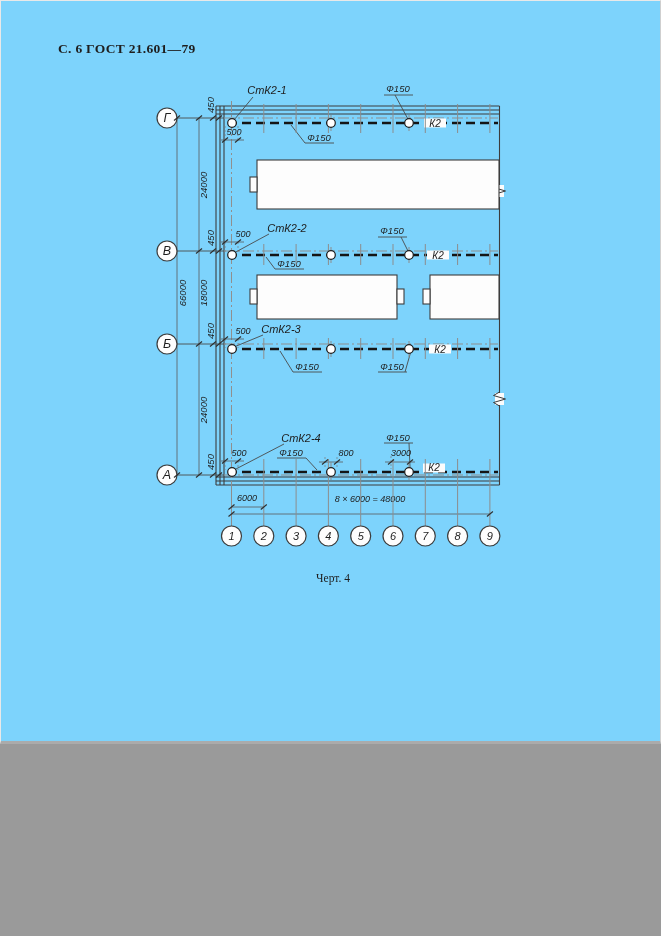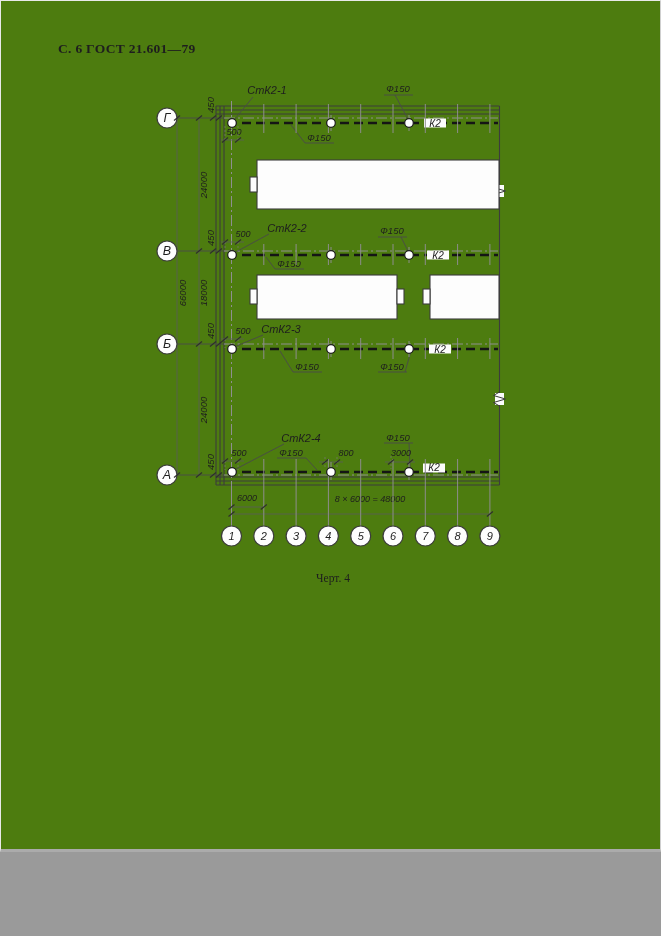--- a/index.html
+++ b/index.html
@@ -1,16 +1,16 @@
 <!DOCTYPE html>
 <html><head>
 <meta charset="utf-8">
 <style>
   html,body{margin:0;padding:0;background:#9a9a9a;}
-  .page{position:relative;width:661px;height:852px;background:#4d7c0f;box-sizing:border-box;
+  .page{position:relative;width:661px;height:744px;background:#7dd3fc;box-sizing:border-box;
         border-left:1px solid #e9e9e9;border-top:1px solid #e9e9e9;
         border-right:1px solid #cfcfcf;border-bottom:3px solid #ababab;}
   svg{display:block}
   text{font-family:"Liberation Sans","DejaVu Sans",sans-serif;font-style:italic;fill:#1e1e1e;text-anchor:middle}
   .hdr{font-family:"Liberation Serif","DejaVu Serif",serif;font-style:normal;font-weight:bold;font-size:13.5px;text-anchor:start;letter-spacing:.3px}
   .cap{font-family:"Liberation Serif","DejaVu Serif",serif;font-style:normal;font-size:11.5px}
   .axl{font-size:12.5px}
   .coln{font-size:11px}
   .lab{font-size:11px}
   .dia{font-size:9.5px}

